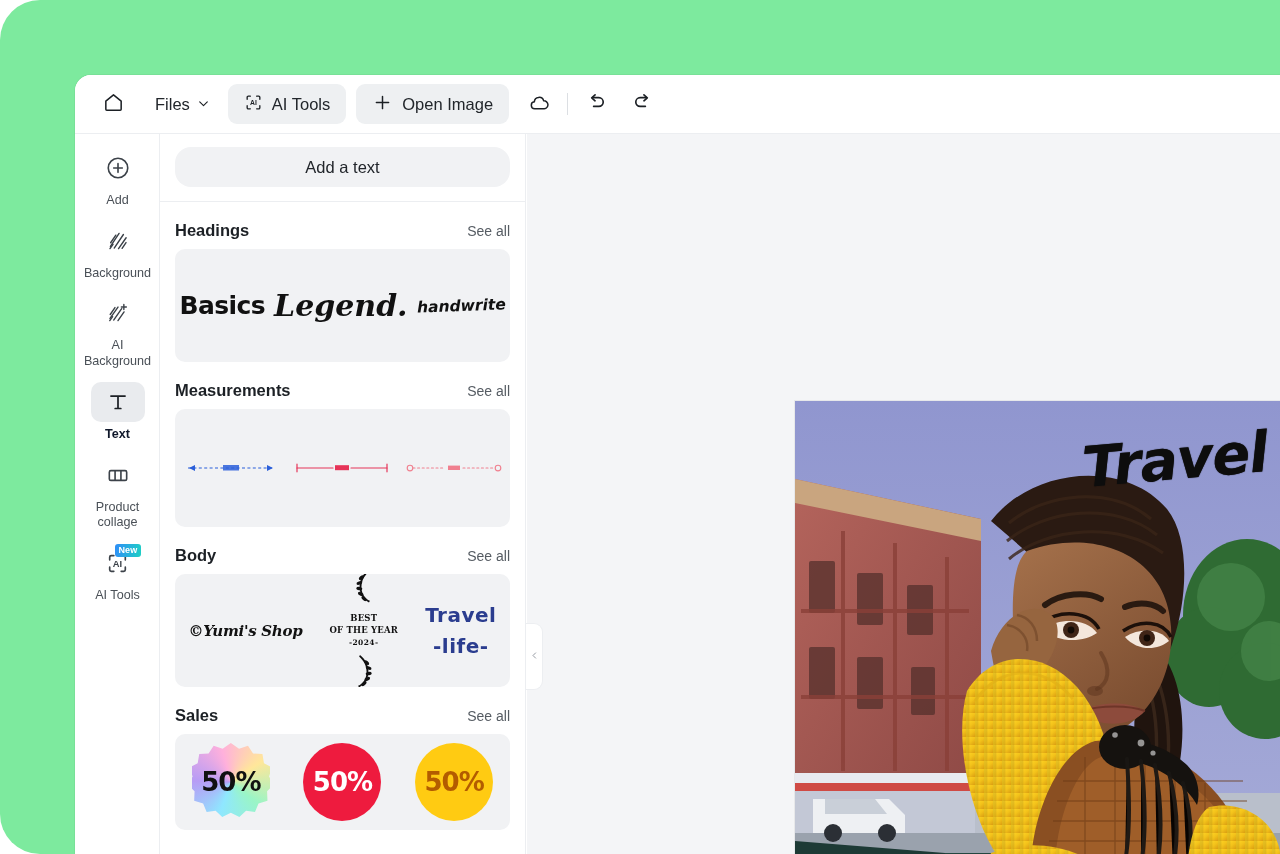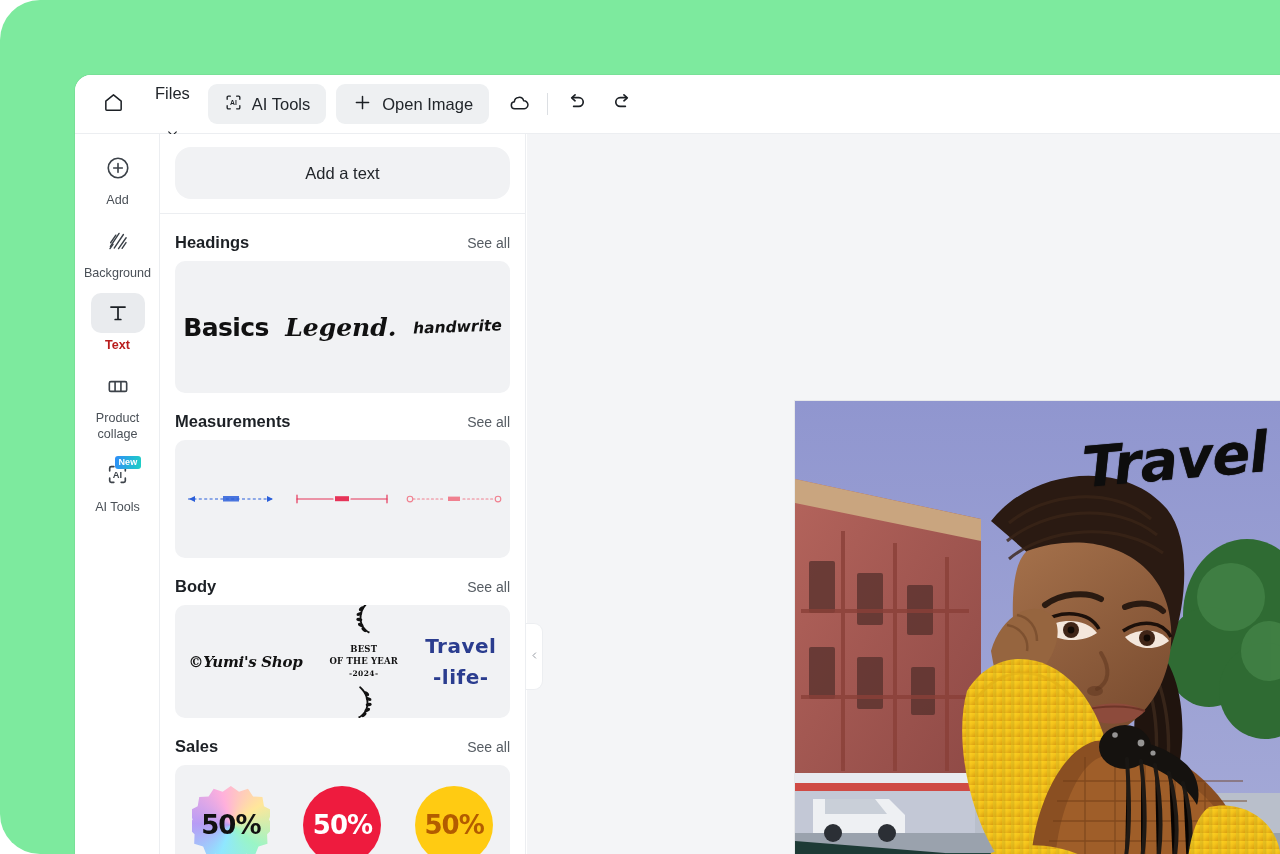--- a/index.html
+++ b/index.html
@@ -44,21 +44,21 @@
     display: flex; align-items: center; gap: 9px;
     height: 40px; padding: 0 16px;
     border: none; background: transparent;
     border-radius: 9px; cursor: pointer;
     font-size: 16.5px; color: #22262b;
     font-family: "Liberation Sans", sans-serif;
     white-space: nowrap;
   }
   .tb-btn.filled { background: #eef0f2; }
   #home-btn { width: 44px; padding: 0; justify-content: center; }
-  #files-btn { padding: 0 8px 0 10px; gap: 22px; flex-direction: column; }
+  #files-btn { padding: 0 8px 0 10px; gap: 7px; }
   .tb-icon-btn {
     width: 40px; height: 40px;
     display: flex; align-items: center; justify-content: center;
     border: none; background: transparent; border-radius: 9px; cursor: pointer;
   }
   #tb-divider {
     width: 1px; height: 22px; background: #dcdfe3; margin: 0 8px;
   }
   .sp6 { width: 6px; }
   .sp10 { width: 10px; }
@@ -85,65 +85,65 @@
     border-radius: 10px;
     position: relative;
   }
   .rail-item.active .rail-ico { background: #e9ebee; }
   .rail-lbl {
     margin-top: 5px;
     font-size: 12.6px; color: #4a5057;
     text-align: center; line-height: 1.25;
     max-width: 80px;
   }
-  .rail-item.active .rail-lbl { color: #b91c1c; font-weight: bold; }
+  .rail-item.active .rail-lbl { color: #0f172a; font-weight: bold; }
   #new-badge {
     position: absolute;
     right: 4px; top: 1px;
     background: linear-gradient(100deg,#2f8df8,#1ed0c4);
     color: #fff; font-size: 9px; font-weight: bold;
     border-radius: 3px; padding: 1px 3px 2px;
     letter-spacing: .2px;
   }
 
   
   #panel {
     position: absolute; left: 85px; top: 59px;
     width: 366px; height: 741px;
     background: #fff;
     border-right: 1px solid #eceef1;
     overflow: hidden;
   }
   #add-text-wrap { padding: 13px 15px 14px; border-bottom: 1px solid #eceef1; }
   #add-text-btn {
-    width: 100%; height: 52px;
+    width: 100%; height: 40px;
     background: #f1f2f4; border: none; border-radius: 16px;
     font-size: 16.5px; color: #22262b; cursor: pointer;
     font-family: "Liberation Sans", sans-serif;
   }
   .sec-head {
     display: flex; align-items: baseline; justify-content: space-between;
     padding: 19px 15px 9px;
   }
   .sec-title { font-size: 16.5px; font-weight: bold; color: #1c2025; }
   .sec-seeall { font-size: 14px; color: #565c63; cursor: pointer; }
   .sec-card {
     margin: 0 15px;
     background: #f1f2f4; border-radius: 10px;
     display: flex; align-items: center; justify-content: space-around;
     cursor: pointer; overflow: hidden;
   }
-  #headings-card { height: 132px; }
+  #headings-card { height: 113px; }
   #measurements-card { height: 118px; }
   #body-card { height: 113px; }
-  #sales-card { height: 120px; }
+  #sales-card { height: 96px; }
 
   .hd-sample { color: #111; }
   #hd-basics { font-family: "DejaVu Sans", sans-serif; font-weight: bold; font-size: 25px; letter-spacing: -.6px; }
-  #hd-legend { font-family: "DejaVu Serif", serif; font-weight: bold; font-style: italic; font-size: 25px; text-align: right; }
+  #hd-legend { font-family: "DejaVu Serif", serif; font-weight: bold; font-style: italic; font-size: 30px; text-align: right; }
   #hd-handwrite { font-family: "DejaVu Sans", sans-serif; font-style: italic; font-weight: bold; font-size: 15.5px; transform: rotate(-2deg); }
 
   .meas { width: 100px; height: 20px; }
 
   .bd-sample { color: #111; text-align: center; }
   #bd-yumi { font-family: "DejaVu Serif", serif; font-weight: bold; font-size: 15px; font-style: italic; letter-spacing: -.3px; }
   #bd-best { display: flex; align-items: center; gap: 4px; flex-direction: column; }
   #bd-best-txt { font-family: "DejaVu Serif", serif; font-weight: bold; font-size: 8.5px; line-height: 1.45; letter-spacing: .2px; }
   #bd-best-year { font-size: 7.5px; letter-spacing: .4px; }
   #bd-travel { color: #2b3d8f; font-family: "DejaVu Sans", sans-serif; font-weight: bold; font-size: 20px; line-height: 1.55; letter-spacing: .5px; }
@@ -307,20 +307,31 @@
       <span class="rail-ico">
         <svg width="26" height="26" viewBox="0 0 24 24" fill="none" stroke="#3c4249" stroke-width="1.3" stroke-linecap="round">
           <path d="M5 17 13 5M8.5 18.5 17 6M12.5 19 19.5 9"></path>
           <path d="M5.2 13.6 10 6.6M15.8 18.8 19.4 13.4"></path>
           <path d="M4.6 19 7.4 15"></path>
         </svg>
       </span>
       <span class="rail-lbl">Background</span>
     </div>
 
+    <div class="rail-item">
+      <span class="rail-ico">
+        <svg width="26" height="26" viewBox="0 0 24 24" fill="none" stroke="#3c4249" stroke-width="1.3" stroke-linecap="round">
+          <path d="M4.6 17 12 6.5M8 18.5 15.4 8M12 19 17.6 11"></path>
+          <path d="M4.8 13.4 9.2 7M4.4 19 7 15.4"></path>
+          <path d="M17.4 4.2v4.6M15.1 6.5h4.6"></path>
+        </svg>
+      </span>
+      <span class="rail-lbl">AI
+Background</span>
+    </div>
 
 
     <div class="rail-item active">
       <span class="rail-ico">
         <svg width="26" height="26" viewBox="0 0 24 24" fill="none" stroke="#1c2025" stroke-width="1.6" stroke-linecap="round">
           <path d="M5.5 6.5h13M12 6.8V18M9.4 18h5.2"></path>
         </svg>
       </span>
       <span class="rail-lbl">Text</span>
     </div>

